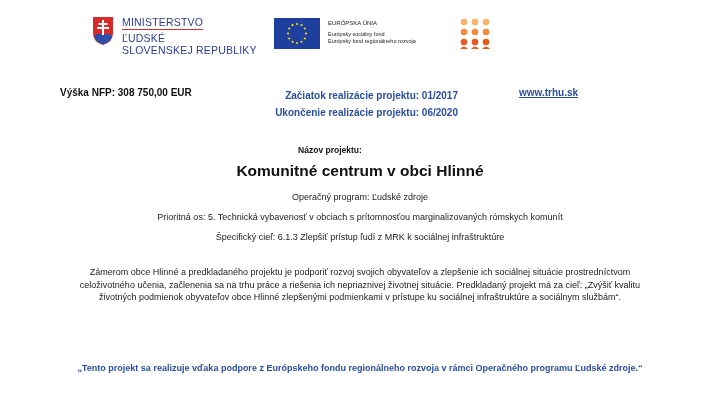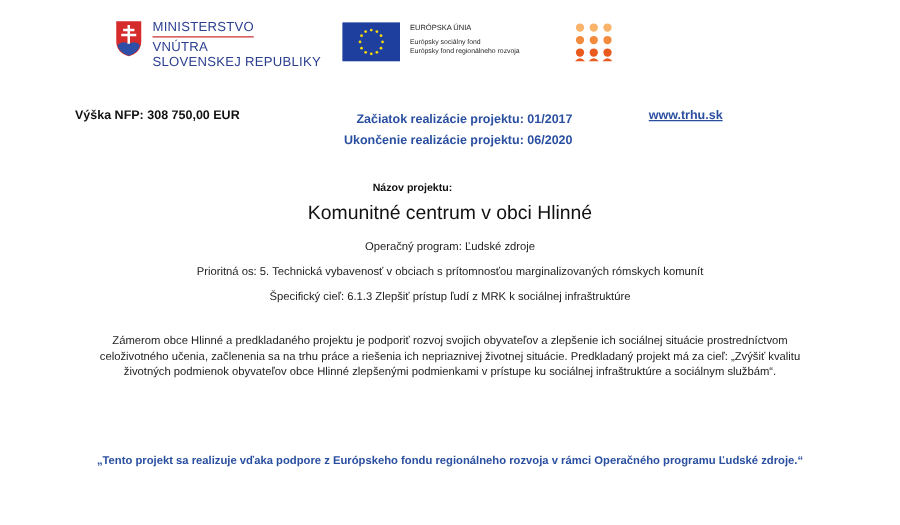--- a/index.html
+++ b/index.html
@@ -16,39 +16,39 @@
   .eu-text .t1 { font-size:6px; margin-bottom:4px; }
   .op-logo { left:460px; top:18px; width:180px; height:36px; }
   .op-dots { position:absolute; left:0; top:0; width:30px; height:32px; }
   .op-text { position:absolute; left:49px; top:2px; font-size:10.5px; line-height:14px; color:#333; letter-spacing:0.3px; }
   
   .nfp { left:60px; top:87px; font-size:10px; font-weight:bold; color:#111; }
   .dates { left:272px; top:87px; font-size:10px; font-weight:bold; color:#2a4fa0; line-height:17px; text-align:right; width:186px; }
   .url { left:519px; top:87px; font-size:10px; font-weight:bold; color:#2a4fa0; text-decoration:underline; }
   
   .nazov { left:0; width:660px; top:145px; text-align:center; font-size:8.5px; font-weight:bold; }
-  .title { left:0; width:720px; top:162px; text-align:center; font-size:15.5px; font-weight:normal; color:#111; }
+  .title { left:0; width:720px; top:162px; text-align:center; font-size:15.5px; font-weight:bold; color:#111; }
   .meta { left:0; width:720px; text-align:center; font-size:9px; color:#222; }
   .desc { left:70px; width:580px; top:266px; text-align:center; font-size:9px; line-height:12.5px; color:#222; }
   .footer { left:60px; width:600px; top:362px; text-align:center; font-size:9px; font-weight:bold; color:#2a4fa0; line-height:12.5px; }
 </style>
 </head>
 <body>
 
 <div class="abs minv-logo">
   <svg class="minv-shield" viewBox="0 0 22 30">
     <path d="M1 1 H21 V17 Q21 26 11 29 Q1 26 1 17 Z" fill="#d62b2b"></path>
     <path d="M2 20 Q6 16 11 19 Q16 16 20 20 Q19 26 11 28.5 Q3 26 2 20 Z" fill="#2d4fa8"></path>
     <rect x="10" y="4" width="2" height="15" fill="#fff"></rect>
     <rect x="6.5" y="7" width="9" height="2" fill="#fff"></rect>
     <rect x="5" y="11" width="12" height="2" fill="#fff"></rect>
   </svg>
   <div class="minv-text">
     <span class="l1">MINISTERSTVO</span><br>
-    <span>VNÚTRA</span><br>
+    <span>ĽUDSKÉ</span><br>
     <span>SLOVENSKEJ REPUBLIKY</span>
   </div>
 </div>
 
 <div class="abs eu-logo">
   <svg class="eu-flag" viewBox="0 0 46 31">
     <rect width="46" height="31" fill="#1f3f9e"></rect>
     <g fill="#f5d90a">
       <circle cx="23" cy="6" r="1.1"></circle>
         <circle cx="27.5" cy="7.2" r="1.1"></circle>

